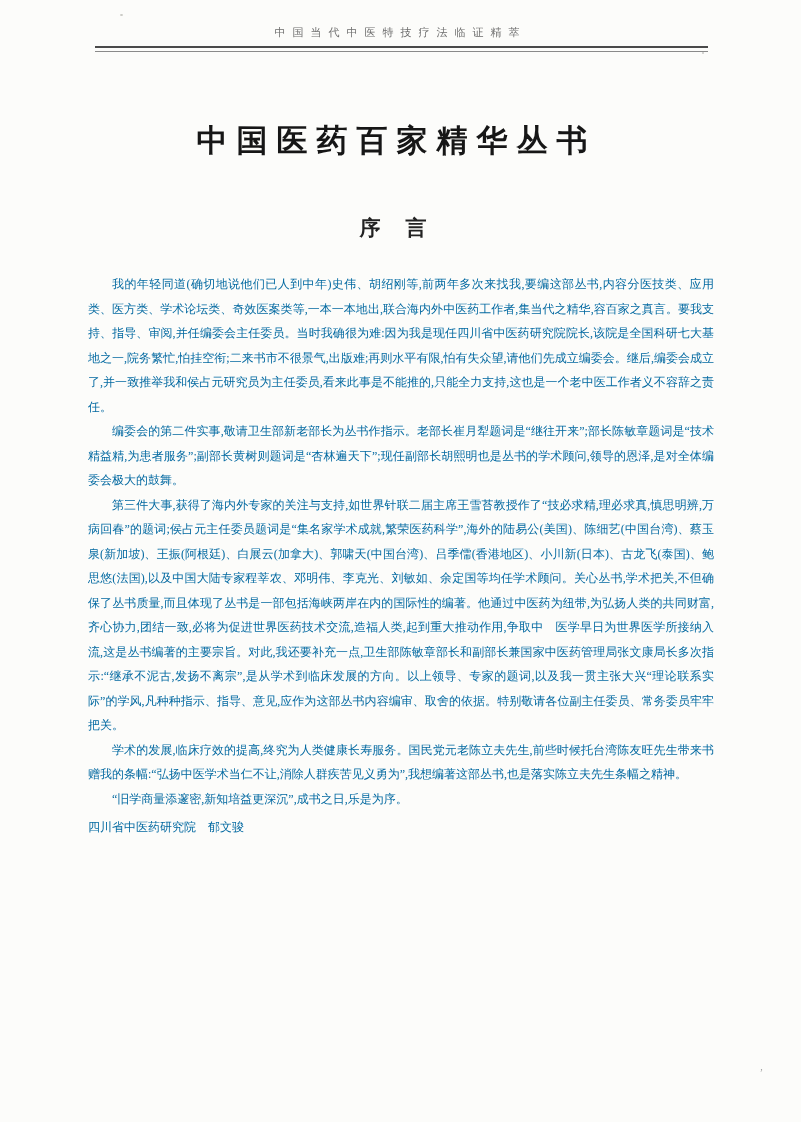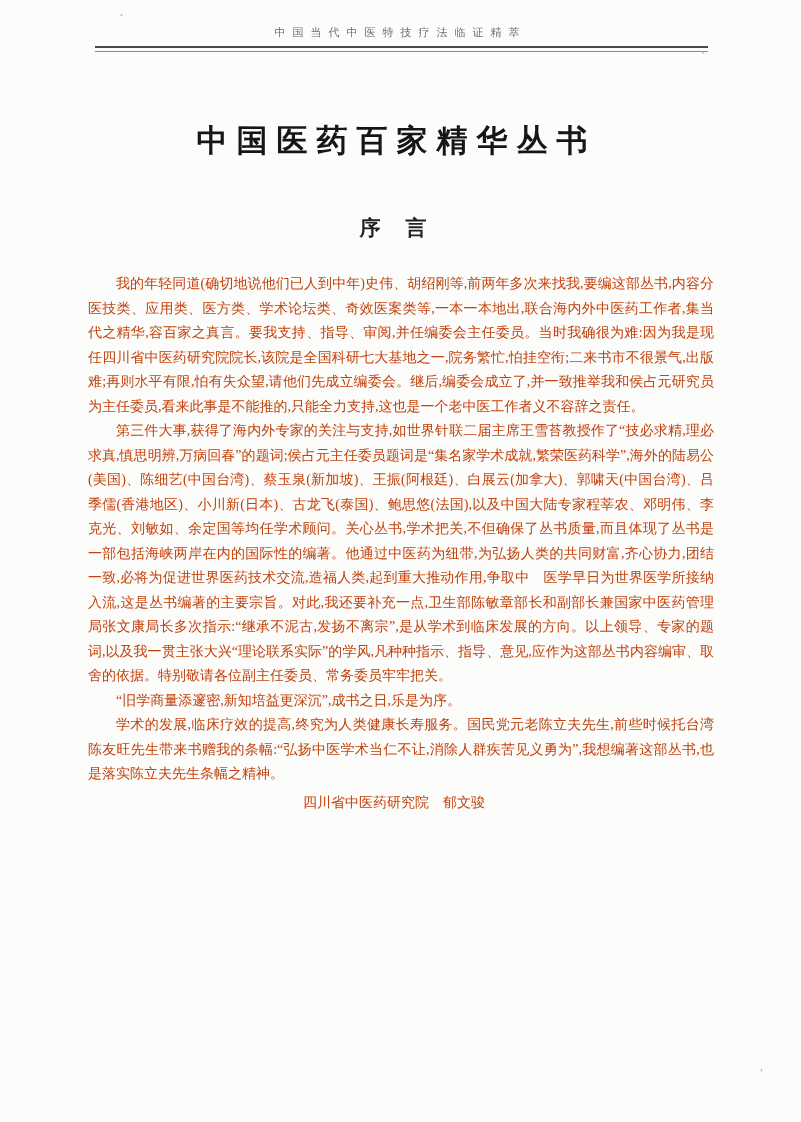--- a/index.html
+++ b/index.html
@@ -37,32 +37,32 @@
     position:absolute;top:214px;left:0;right:13px;
     text-align:center;
     font-size:21px;
     font-weight:bold;
     letter-spacing:2px;
     color:#222;
     white-space:nowrap;
   }
   .body-text{
     position:absolute;top:272px;left:88px;width:626px;
-    font-size:14px;
+    font-size:12px;
     line-height:24.5px;
     text-align:justify;
-    color:#c2410c;
+    color:#0369a1;
   }
   .body-text p{
     margin:0;
     text-indent:2em;
   }
   .signature{
     margin-top:4px;
-    text-align:center;
+    text-align:left;
   }
   .signature .sig-line1{padding-right:14px;}
   .signature .sig-line2{padding-right:30px;letter-spacing:1px;}
   .page-mark{
     position:absolute;
     right:38px;bottom:44px;
     font-size:10px;
     color:#9a9a9a;
   }
   
@@ -83,23 +83,24 @@
     <div class="rule-thick"></div>
     <div class="rule-thin"></div>
   </div>
 
   <div class="book-title">中国医药百家精华丛书</div>
 
   <div class="section-title">序　言</div>
 
   <div class="body-text">
     <p>我的年轻同道(确切地说他们已人到中年)史伟、胡绍刚等,前两年多次来找我,要编这部丛书,内容分医技类、应用类、医方类、学术论坛类、奇效医案类等,一本一本地出,联合海内外中医药工作者,集当代之精华,容百家之真言。要我支持、指导、审阅,并任编委会主任委员。当时我确很为难:因为我是现任四川省中医药研究院院长,该院是全国科研七大基地之一,院务繁忙,怕挂空衔;二来书市不很景气,出版难;再则水平有限,怕有失众望,请他们先成立编委会。继后,编委会成立了,并一致推举我和侯占元研究员为主任委员,看来此事是不能推的,只能全力支持,这也是一个老中医工作者义不容辞之责任。</p>
+    <p>编委会的第二件实事,敬请卫生部新老部长为丛书作指示。老部长崔月犁题词是“继往开来”;部长陈敏章题词是“技术精益精,为患者服务”;副部长黄树则题词是“杏林遍天下”;现任副部长胡熙明也是丛书的学术顾问,领导的恩泽,是对全体编委会极大的鼓舞。</p>
     <p>第三件大事,获得了海内外专家的关注与支持,如世界针联二届主席王雪苔教授作了“技必求精,理必求真,慎思明辨,万病回春”的题词;侯占元主任委员题词是“集名家学术成就,繁荣医药科学”,海外的陆易公(美国)、陈细艺(中国台湾)、蔡玉泉(新加坡)、王振(阿根廷)、白展云(加拿大)、郭啸天(中国台湾)、吕季儒(香港地区)、小川新(日本)、古龙飞(泰国)、鲍思悠(法国),以及中国大陆专家程莘农、邓明伟、李克光、刘敏如、余定国等均任学术顾问。关心丛书,学术把关,不但确保了丛书质量,而且体现了丛书是一部包括海峡两岸在内的国际性的编著。他通过中医药为纽带,为弘扬人类的共同财富,齐心协力,团结一致,必将为促进世界医药技术交流,造福人类,起到重大推动作用,争取中　医学早日为世界医学所接纳入流,这是丛书编著的主要宗旨。对此,我还要补充一点,卫生部陈敏章部长和副部长兼国家中医药管理局张文康局长多次指示:“继承不泥古,发扬不离宗”,是从学术到临床发展的方向。以上领导、专家的题词,以及我一贯主张大兴“理论联系实际”的学风,凡种种指示、指导、意见,应作为这部丛书内容编审、取舍的依据。特别敬请各位副主任委员、常务委员牢牢把关。</p>
+    <p>学术的发展,临床疗效的提高,终究为人类健康长寿服务。国民党元老陈立夫先生,前些时候托台湾陈友旺先生带来书赠我的条幅:“弘扬中医学术当仁不让,消除人群疾苦见义勇为”,我想编著这部丛书,也是落实陈立夫先生条幅之精神。</p>
     <p>“旧学商量添邃密,新知培益更深沉”,成书之日,乐是为序。</p>
-    <p>学术的发展,临床疗效的提高,终究为人类健康长寿服务。国民党元老陈立夫先生,前些时候托台湾陈友旺先生带来书赠我的条幅:“弘扬中医学术当仁不让,消除人群疾苦见义勇为”,我想编著这部丛书,也是落实陈立夫先生条幅之精神。</p>
 
     <div class="signature">
       <div class="sig-line1">四川省中医药研究院　郁文骏</div>
     </div>
   </div>
 
   <div class="page-mark">’</div>
 
   <div class="scan-speck" style="left:120px;top:14px;width:3px;height:2px;"></div>
   <div class="scan-speck" style="left:702px;top:52px;width:2px;height:2px;"></div>

